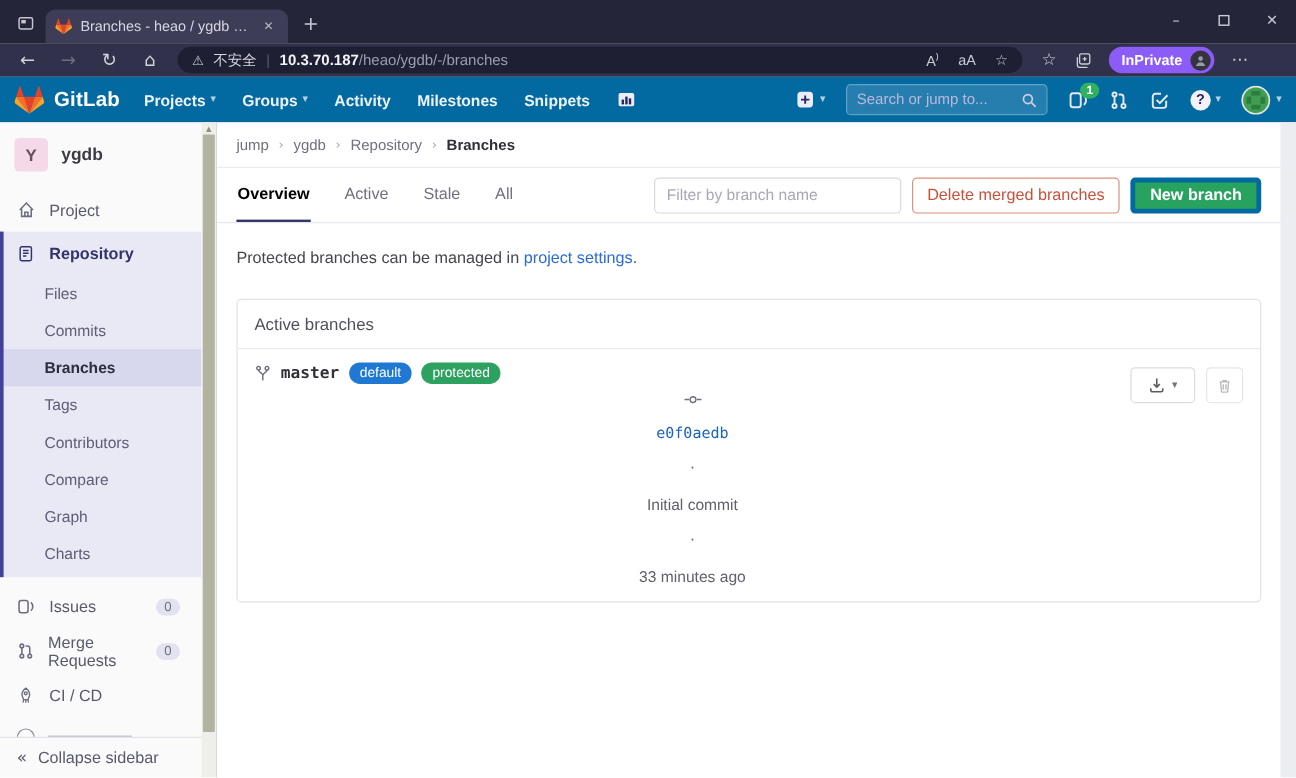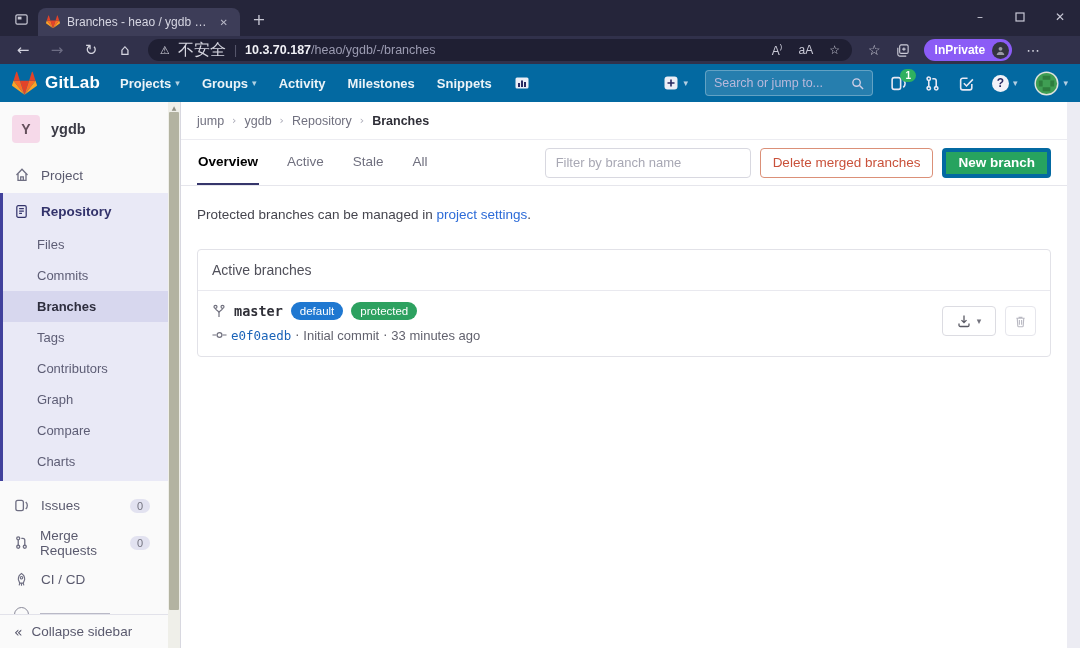--- a/index.html
+++ b/index.html
@@ -15,21 +15,21 @@
   .tab-close { font-size:10px; color:#b9b9c8; padding:2px 4px; }
   .newtab { width:26px; height:26px; margin:0 0 4px 6px; display:flex; align-items:center; justify-content:center; color:#c6c6d2; font-size:16px; }
   .win-controls { position:absolute; right:0; top:0; height:34px; display:flex; }
   .win-btn { width:40px; height:34px; display:flex; align-items:center; justify-content:center; color:#c9c9d6; font-size:12px; }
   .win-btn svg { stroke:#c9c9d6; }
 
   .toolbar { height:28px; background:#31314b; display:flex; align-items:center; padding:0 8px; gap:4px; }
   .tb-btn { width:30px; height:24px; display:flex; align-items:center; justify-content:center; color:#d3d3de; font-size:15px; }
   .tb-btn.dim { color:#6d6d84; }
   .addressbar { width:704px; height:22px; margin-left:4px; background:#1f1f33; border-radius:11px; display:flex; align-items:center; padding:0 12px; gap:8px; color:#d6d6e0; }
-  .sec-label { font-size:16px; color:#d6d6e0; }
+  .sec-label { font-size:12px; color:#d6d6e0; }
   .addr-sep { color:#5a5a70; font-size:12px; }
   .url { font-size:12.5px; white-space:nowrap; }
   .url .domain { color:#f1f1f6; font-weight:700; }
   .url .path { color:#9c9cb2; }
   .addr-icons { margin-left:auto; display:flex; align-items:center; gap:16px; color:#c9c9d6; font-size:12px; }
   .after-bar { display:flex; align-items:center; gap:14px; margin-left:12px; color:#cdcdd9; }
   .inprivate { height:22px; background:#8b5cf6; border-radius:11px; display:flex; align-items:center; gap:7px; padding:0 3px 0 11px; color:#fff; font-size:12px; font-weight:600; }
   .ip-avatar { width:17px; height:17px; border-radius:50%; background:#34343f; display:flex; align-items:center; justify-content:center; }
 
   
@@ -102,21 +102,21 @@
   .card { margin:0 16px; border:1px solid #e2e2e8; border-radius:4px; }
   .card-header { padding:12px 14px; font-size:14px; color:#50505a; border-bottom:1px solid #e9e9ef; }
   .branch-row { padding:11px 14px 13px; display:flex; align-items:flex-start; }
   .branch-left { flex:1; }
   .branch-line1 { display:flex; align-items:center; gap:8px; }
   .mono { font-family:"DejaVu Sans Mono",monospace; }
   .branch-name { font-size:13.5px; font-weight:700; color:#303038; }
   .badge { color:#fff; font-size:11.5px; padding:2.5px 9px; border-radius:10px; line-height:1.1; }
   .badge-default { background:#1f78d1; }
   .badge-protected { background:#2da160; }
-  .branch-line2 { margin-top:8px; display:flex; align-items:center; gap:4px; font-size:13px; color:#62626e; }
+  .branch-line2 { margin-top:8px; display:flex; align-items:center; gap:15px; font-size:13px; color:#62626e;flex-direction:column; }
   .sha { color:#1a63b8; font-size:12.5px; }
   .branch-ic { color:#70707e; display:flex; }
   .branch-actions { display:flex; align-items:center; gap:9px; margin-top:4px; }
   .dd-btn { width:54px; height:30px; border:1px solid #dcdce2; border-radius:4px; display:flex; align-items:center; justify-content:center; gap:6px; color:#5a5a64; background:#fff; }
   .dd-btn .caret { color:#73737e; opacity:1; }
   .trash-btn { width:31px; height:30px; border:1px solid #e6e6ec; border-radius:4px; display:flex; align-items:center; justify-content:center; color:#b9b9c2; background:#fff; }
 </style>
 </head>
 <body>
 
@@ -320,24 +320,24 @@
         <div class="sub-item active">
             <span>Branches</span>
           </div>
         <div class="sub-item">
             <span>Tags</span>
           </div>
         <div class="sub-item">
             <span>Contributors</span>
           </div>
         <div class="sub-item">
+            <span>Compare</span>
+          </div>
+        <div class="sub-item">
             <span>Graph</span>
-          </div>
-        <div class="sub-item">
-            <span>Compare</span>
           </div>
         <div class="sub-item">
             <span>Charts</span>
           </div>
       </div>
 
       <div class="bottom-items">
         <div class="side-item">
           <span class="ic">
             <svg width="15" height="15" viewBox="0 0 16 16" fill="none" stroke="currentColor" stroke-width="1.4">

